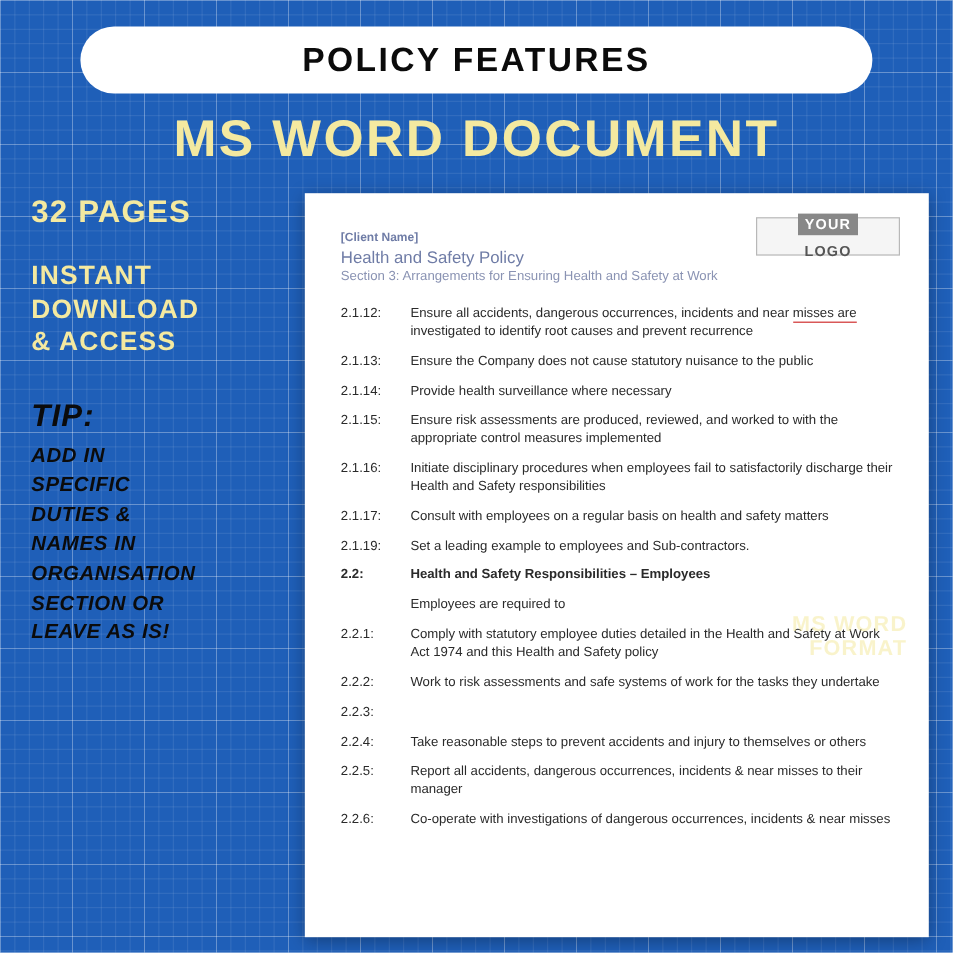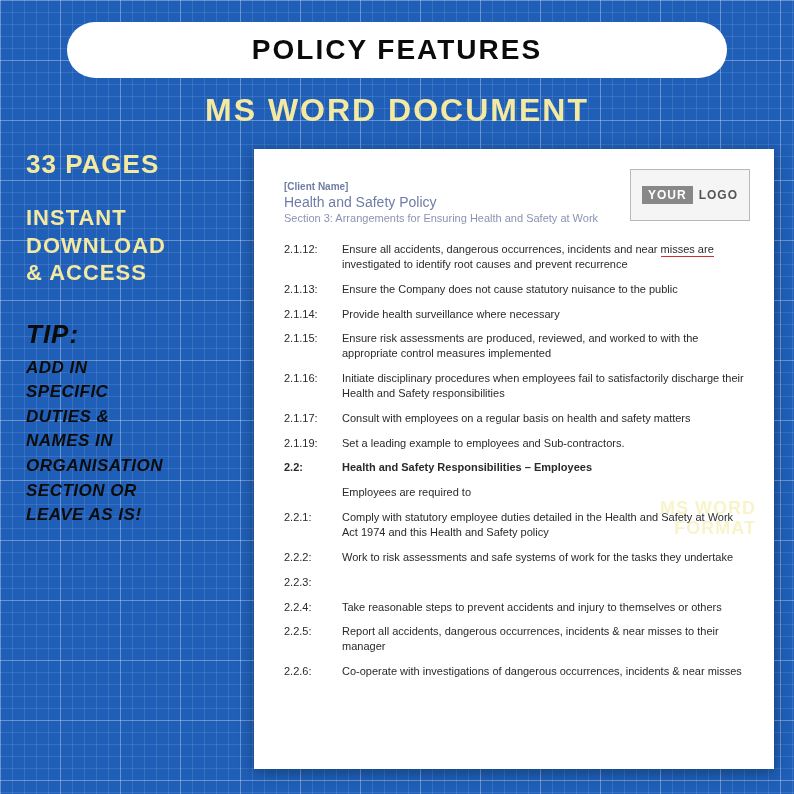--- a/index.html
+++ b/index.html
@@ -28,21 +28,21 @@
     font-weight: 900;
     letter-spacing: 2px;
     font-size: 28px;
     color: #0b0b0b;
   }
   .subtitle {
     text-align: center;
     color: #f4e9a0;
     font-weight: 800;
     letter-spacing: 2px;
-    font-size: 32px;
+    font-size: 43px;
     margin-bottom: 20px;
   }
   .cols { display: flex; gap: 18px; }
   .left { width: 210px; flex: 0 0 210px; }
   .left .big {
     color: #f4e9a0;
     font-weight: 900;
     font-size: 26px;
     letter-spacing: 1px;
     margin-bottom: 24px;
@@ -76,26 +76,26 @@
     background: #fff;
     width: 520px;
     height: 620px;
     box-shadow: 0 3px 14px rgba(0,0,0,0.35);
     padding: 26px 30px 20px 30px;
     position: relative;
     overflow: hidden;
   }
   .logo-box {
     position: absolute; top: 20px; right: 24px;
-    width: 120px; height: 52px;
+    width: 120px; height: 32px;
     border: 1px solid #b8b8b8;
     background: #f5f5f5;
     display: flex; align-items: center; justify-content: center;
     gap: 6px;
-    font-size: 12px; letter-spacing: 1px; color: #7c7c7c;
+    font-size: 12px; letter-spacing: 1px; color: #7c7c7c; flex-direction: column;
   }
   .logo-box .y { background: #888; color:#fff; padding:2px 6px; font-weight:700; }
   .logo-box .l { color:#555; font-weight:700; }
   .doc-h1 { color:#6f7ca6; font-size: 10px; font-weight:700; margin-top: 6px; }
   .doc-h2 { color:#6f7ca6; font-size: 14px; margin-top: 2px; }
   .doc-h3 { color:#8a93b3; font-size: 11px; margin-top: 2px; margin-bottom: 18px; }
   .items { font-size: 11px; color:#2a2a2a; }
   .row { display:flex; gap:14px; margin-bottom:10px; line-height:1.35; }
   .num { width:44px; flex:0 0 44px; }
   .txt { flex:1; }
@@ -116,21 +116,21 @@
 
   <div class="pill">
     <span>POLICY FEATURES</span>
   </div>
 
   <div class="subtitle">MS WORD DOCUMENT</div>
 
   <div class="cols">
 
     <div class="left">
-      <div class="big">33 PAGES</div>
+      <div class="big">32 PAGES</div>
       <div class="med" style="white-space:pre-line">INSTANT
 DOWNLOAD
 &amp; ACCESS</div>
       <div class="tiphead">TIP:</div>
       <div class="tipbody" style="white-space:pre-line">ADD IN
 SPECIFIC
 DUTIES &amp;
 NAMES IN
 ORGANISATION
 SECTION OR

